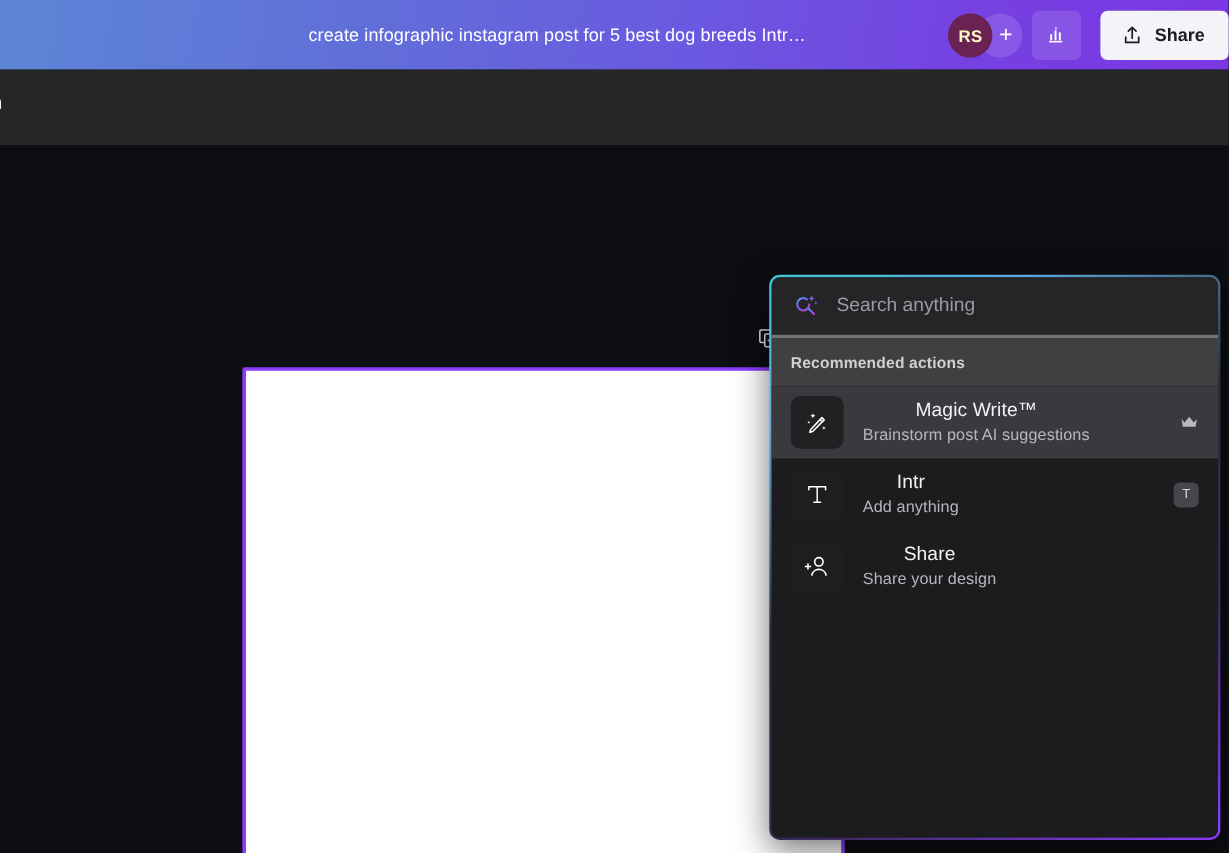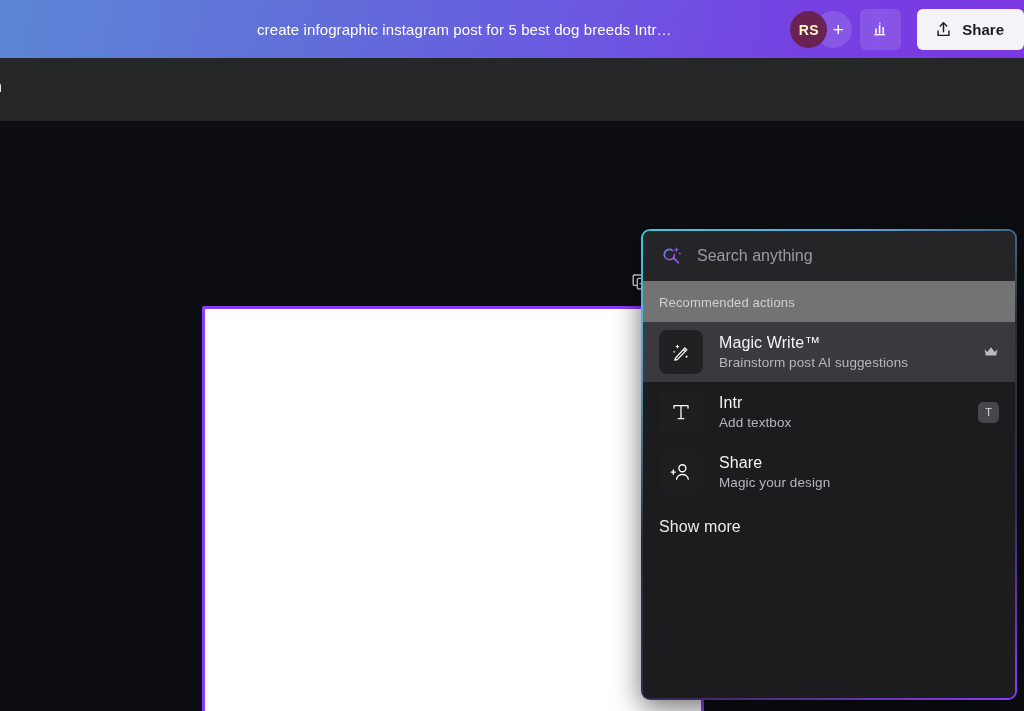--- a/index.html
+++ b/index.html
@@ -108,51 +108,51 @@
   .search-panel-inner {
     width:100%; height:100%;
     background:#1c1c1e; border-radius:7px; overflow:hidden;
     display:flex; flex-direction:column;
   }
   .search-row {
     height:51px; flex:0 0 51px;
     background:#252528;
     display:flex; align-items:center; gap:14px;
     padding:0 14px 0 16px;
-    border-bottom:1px solid #737373;
+    border-bottom:3px solid #737373;
   }
   .search-input {
     flex:1; background:transparent; border:none; outline:none;
     color:#e8e8ea; font-size:16px; font-family:"Liberation Sans", sans-serif;
   }
   .search-input::placeholder { color:#9a9aa0; }
 
   .rec-header {
     height:40px; flex:0 0 40px;
-    background:#737373;
+    background:#404040;
     display:flex; align-items:center;
     padding:0 16px;
-    color:#cfcfd4; font-size:13px; font-weight:400; letter-spacing:.15px;text-align:center;
+    color:#cfcfd4; font-size:13px; font-weight:700; letter-spacing:.15px;text-align:center;
   }
 
   .rec-list { flex:1; background:#1c1c1e; padding-top:0px; }
 
   .rec-item {
     display:flex; align-items:center; gap:16px;
     padding:10px 16px 10px 16px;
     height:60px; position:relative;
   }
   .rec-item.active { background:#3a3a3e; }
   .rec-icon {
     width:44px; height:44px; flex:0 0 44px;
     border-radius:8px; background:#1e1e20;
     display:flex; align-items:center; justify-content:center;
   }
   .rec-item.active .rec-icon { background:#212124; }
-  .rec-text { display:flex; flex-direction:column; gap:3px; min-width:0; }
+  .rec-text { display:flex; flex-direction:column; gap:3px; min-width:0;text-align:center; }
   .rec-title { color:#f2f2f4; font-size:16px; letter-spacing:.1px; }
   .rec-sub { color:#b6b6bc; font-size:13.5px; letter-spacing:.1px; }
   .rec-right { margin-left:auto; display:flex; align-items:center; }
   .kbd {
     width:21px; height:21px; border-radius:5px; background:#47474b;
     color:#d9d9de; font-size:11px;
     display:flex; align-items:center; justify-content:center;
   }
   .show-more {
     padding:16px 16px 0 16px;
@@ -276,39 +276,38 @@
         </div>
 
         <div class="rec-item">
           <div class="rec-icon">
             <svg width="26" height="26" viewBox="0 0 26 26">
               <path d="M6.0 6.6 L20.0 6.6 M6.0 6.6 L6.0 9.2 M20.0 6.6 L20.0 9.2 M13.0 6.6 L13.0 19.6 M10.2 19.6 L15.8 19.6" stroke="#ffffff" stroke-width="1.25" fill="none" stroke-linecap="round"></path>
             </svg>
           </div>
           <div class="rec-text">
             <div class="rec-title">Intr</div>
-            <div class="rec-sub">Add textbox</div>
+            <div class="rec-sub">Add anything</div>
           </div>
           <div class="rec-right">
             <div class="kbd">T</div>
           </div>
         </div>
 
         <div class="rec-item">
           <div class="rec-icon">
             <svg width="26" height="26" viewBox="0 0 26 26">
               <circle cx="14.4" cy="9.2" r="3.5" stroke="#ffffff" stroke-width="1.35" fill="none"></circle>
               <path d="M8.6 20.2 a5.9 5.4 0 0 1 11.7 0" stroke="#ffffff" stroke-width="1.35" fill="none" stroke-linecap="round"></path>
               <path d="M5.3 11.0 L5.3 15.2 M3.2 13.1 L7.4 13.1" stroke="#ffffff" stroke-width="1.35" stroke-linecap="round"></path>
             </svg>
           </div>
           <div class="rec-text">
             <div class="rec-title">Share</div>
-            <div class="rec-sub">Magic your design</div>
+            <div class="rec-sub">Share your design</div>
           </div>
         </div>
 
-        <div class="show-more">Show more</div>
       </div>
     </div>
   </div>
 
 </div>
 
 </body></html>

